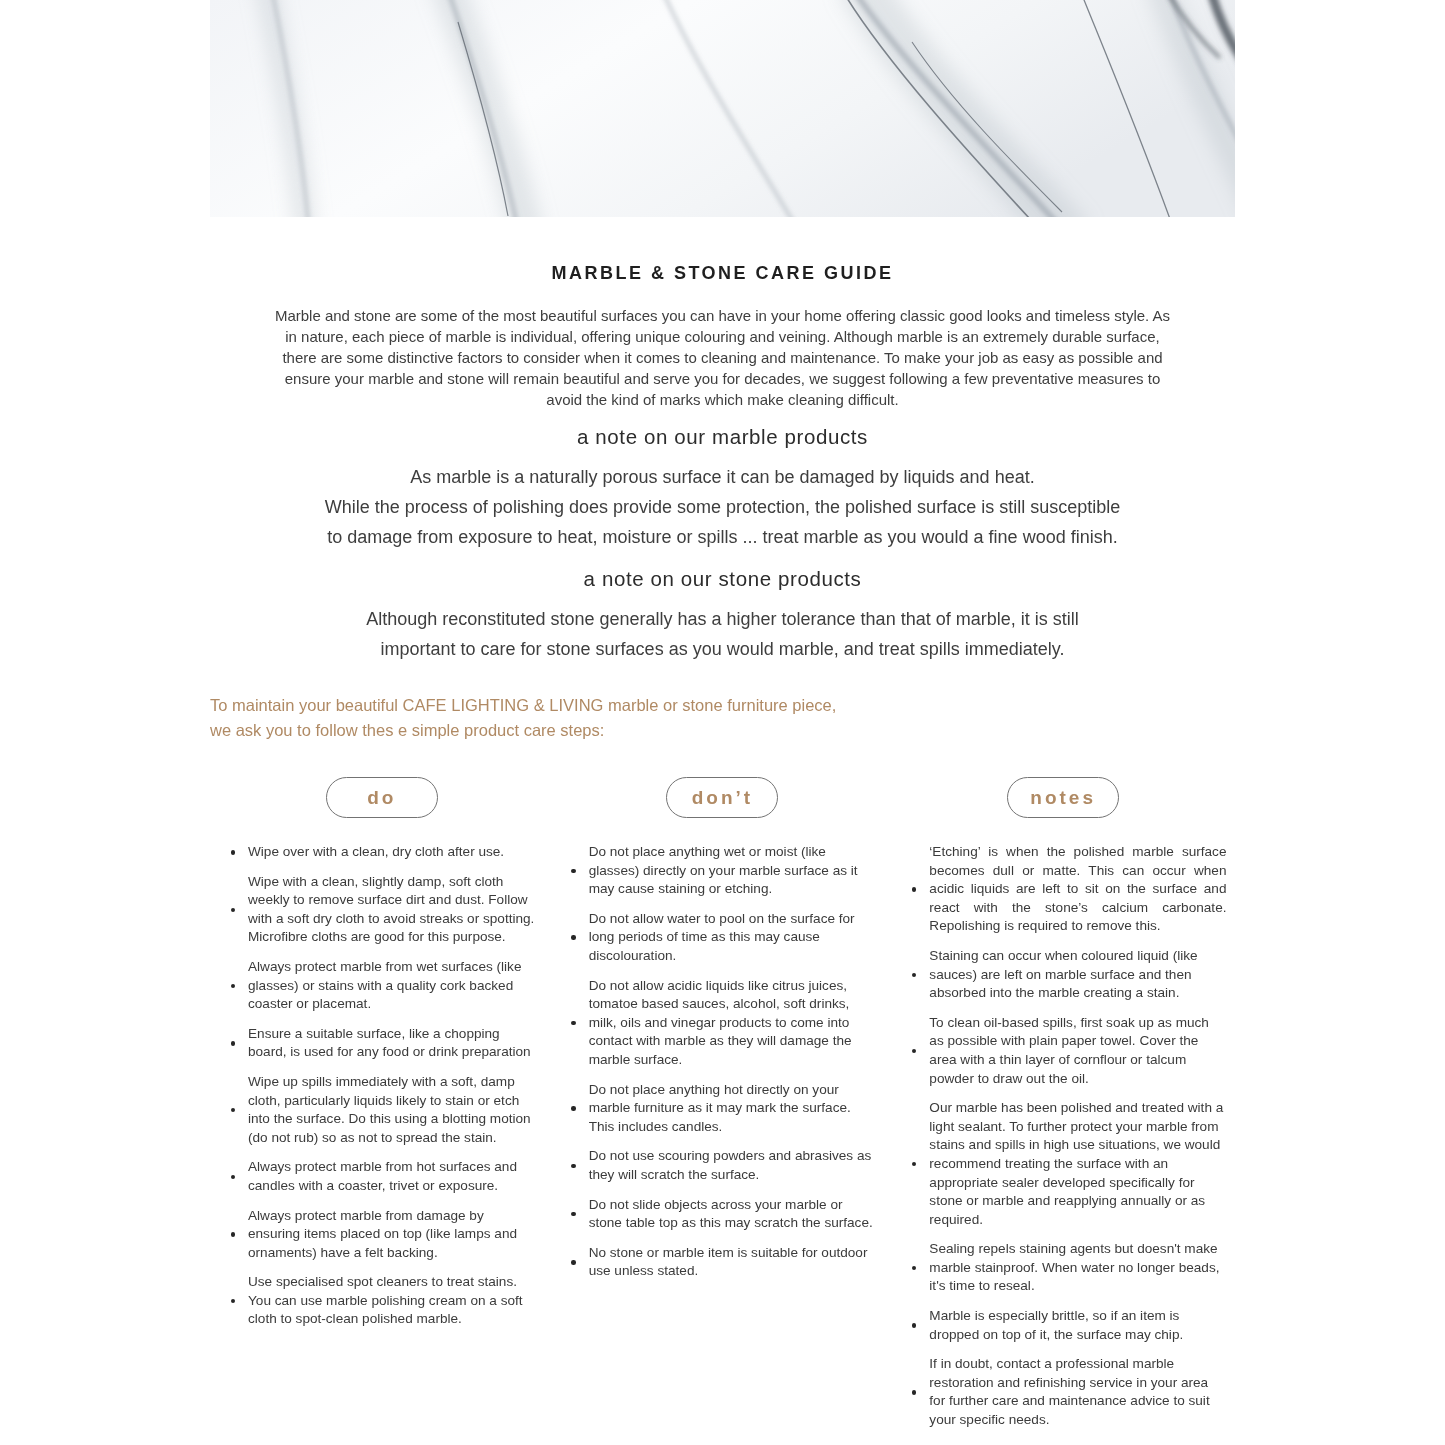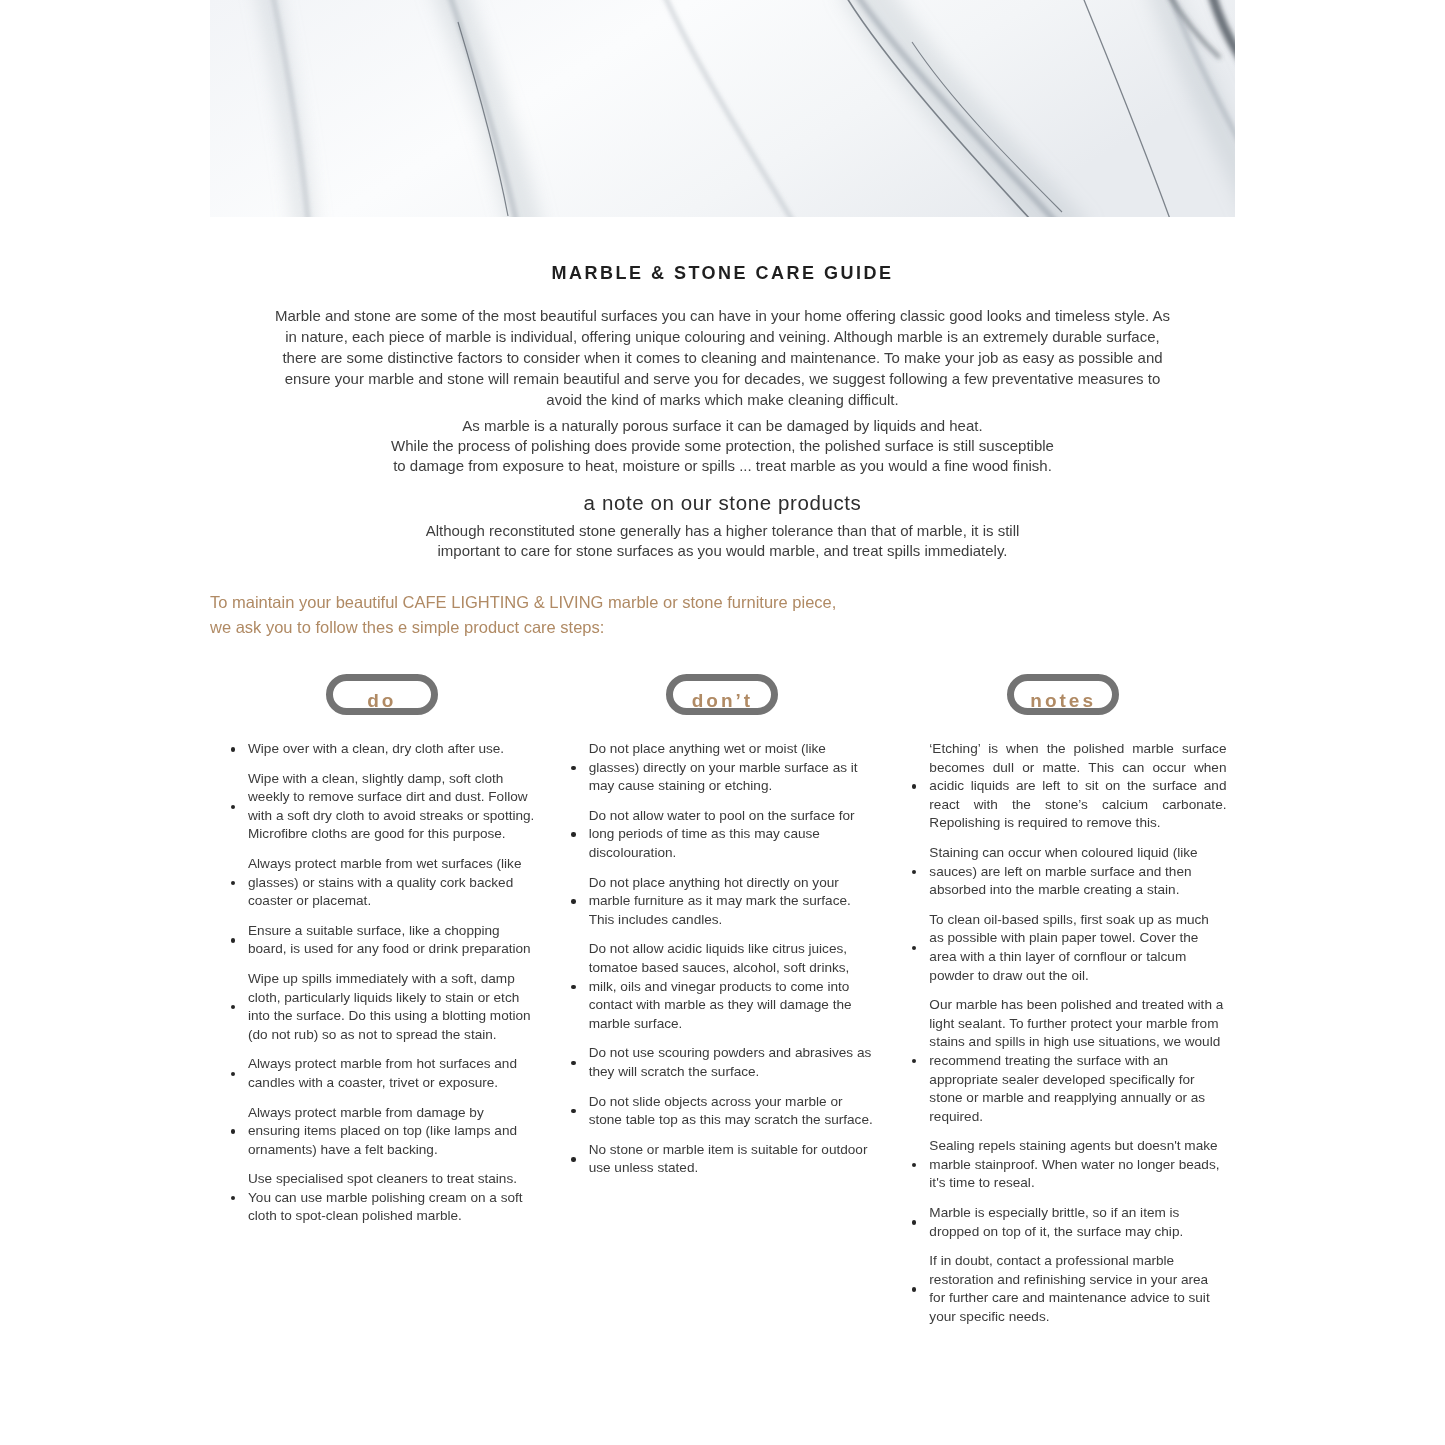--- a/index.html
+++ b/index.html
@@ -17,35 +17,35 @@
   }
   .intro{
     width:905px;margin:21px auto 0;text-align:center;
     font-size:15px;line-height:21px;color:#3e3e3e;
   }
   .note-heading{
     margin:15px 0 0;text-align:center;
     font-size:20.5px;font-weight:400;color:#2c2c2c;letter-spacing:0.6px;
   }
   .note-body{
-    margin:6px auto 0;text-align:center;white-space:pre-line;
-    font-size:15px;line-height:20px;color:#3e3e3e;
+    margin:13px auto 0;text-align:center;white-space:pre-line;
+    font-size:18px;line-height:30px;color:#3e3e3e;
   }
   .callout{
     margin:29px auto 0;white-space:pre-line;
     font-size:16.5px;line-height:25px;color:#b08a64;
   }
   .columns{
     display:grid;grid-template-columns:1fr 1fr 1fr;column-gap:14px;
     width:1008px;margin:34px auto 0;
   }
   .pill-wrap{text-align:center;}
   .pill{
     display:inline-block;width:112px;height:41px;line-height:39px;
-    border:7px solid #737373;border-radius:21px;box-sizing:border-box;
+    border:1px solid #737373;border-radius:21px;box-sizing:border-box;
     color:#b08a64;font-weight:700;font-size:19px;letter-spacing:3px;
     text-align:center;
   }
   .list{margin:25px 0 0;padding:0 8px 0 12px;list-style:none;}
   .item{
     display:flex;gap:13px;margin-bottom:11px;
     font-size:13.6px;line-height:18.6px;color:#3b3b3b;
   }
   .dot{
     flex:none;width:4.5px;height:4.5px;border-radius:50%;
@@ -103,20 +103,21 @@
         <path d="M 998,-20 C 1008,22 1028,62 1062,96" stroke-width="9"></path>
         <path d="M 952,-18 C 968,12 986,36 1010,58" stroke-width="3"></path>
       </g>
     </svg>
   </div>
 
   <h1 class="title">MARBLE &amp; STONE CARE GUIDE</h1>
 
   <p class="intro">Marble and stone are some of the most beautiful surfaces you can have in your home offering classic good looks and timeless style. As in nature, each piece of marble is individual, offering unique colouring and veining. Although marble is an extremely durable surface, there are some distinctive factors to consider when it comes to cleaning and maintenance. To make your job as easy as possible and ensure your marble and stone will remain beautiful and serve you for decades, we suggest following a few preventative measures to avoid the kind of marks which make cleaning difficult.</p>
 
+  <h2 class="note-heading">a note on our marble products</h2>
   <p class="note-body">As marble is a naturally porous surface it can be damaged by liquids and heat.
 While the process of polishing does provide some protection, the polished surface is still susceptible
 to damage from exposure to heat, moisture or spills ... treat marble as you would a fine wood finish.</p>
 
   <h2 class="note-heading">a note on our stone products</h2>
   <p class="note-body">Although reconstituted stone generally has a higher tolerance than that of marble, it is still
 important to care for stone surfaces as you would marble, and treat spills immediately.</p>
 
   <p class="callout">To maintain your beautiful CAFE LIGHTING &amp; LIVING marble or stone furniture piece,
 we ask you to follow thes e simple product care steps:</p>
@@ -171,25 +172,25 @@
         <li class="item">
             <span class="dot"></span>
             <span class="txt">Do not place anything wet or moist (like glasses) directly on your marble surface as it may cause staining or etching.</span>
           </li>
         <li class="item">
             <span class="dot"></span>
             <span class="txt">Do not allow water to pool on the surface for long periods of time as this may cause discolouration.</span>
           </li>
         <li class="item">
             <span class="dot"></span>
+            <span class="txt">Do not allow acidic liquids like citrus juices, tomatoe based sauces, alcohol, soft drinks, milk, oils and vinegar products to come into contact with marble as they will damage the marble surface.</span>
+          </li>
+        <li class="item">
+            <span class="dot"></span>
             <span class="txt">Do not place anything hot directly on your marble furniture as it may mark the surface. This includes candles.</span>
-          </li>
-        <li class="item">
-            <span class="dot"></span>
-            <span class="txt">Do not allow acidic liquids like citrus juices, tomatoe based sauces, alcohol, soft drinks, milk, oils and vinegar products to come into contact with marble as they will damage the marble surface.</span>
           </li>
         <li class="item">
             <span class="dot"></span>
             <span class="txt">Do not use scouring powders and abrasives as they will scratch the surface.</span>
           </li>
         <li class="item">
             <span class="dot"></span>
             <span class="txt">Do not slide objects across your marble or stone table top as this may scratch the surface.</span>
           </li>
         <li class="item">

